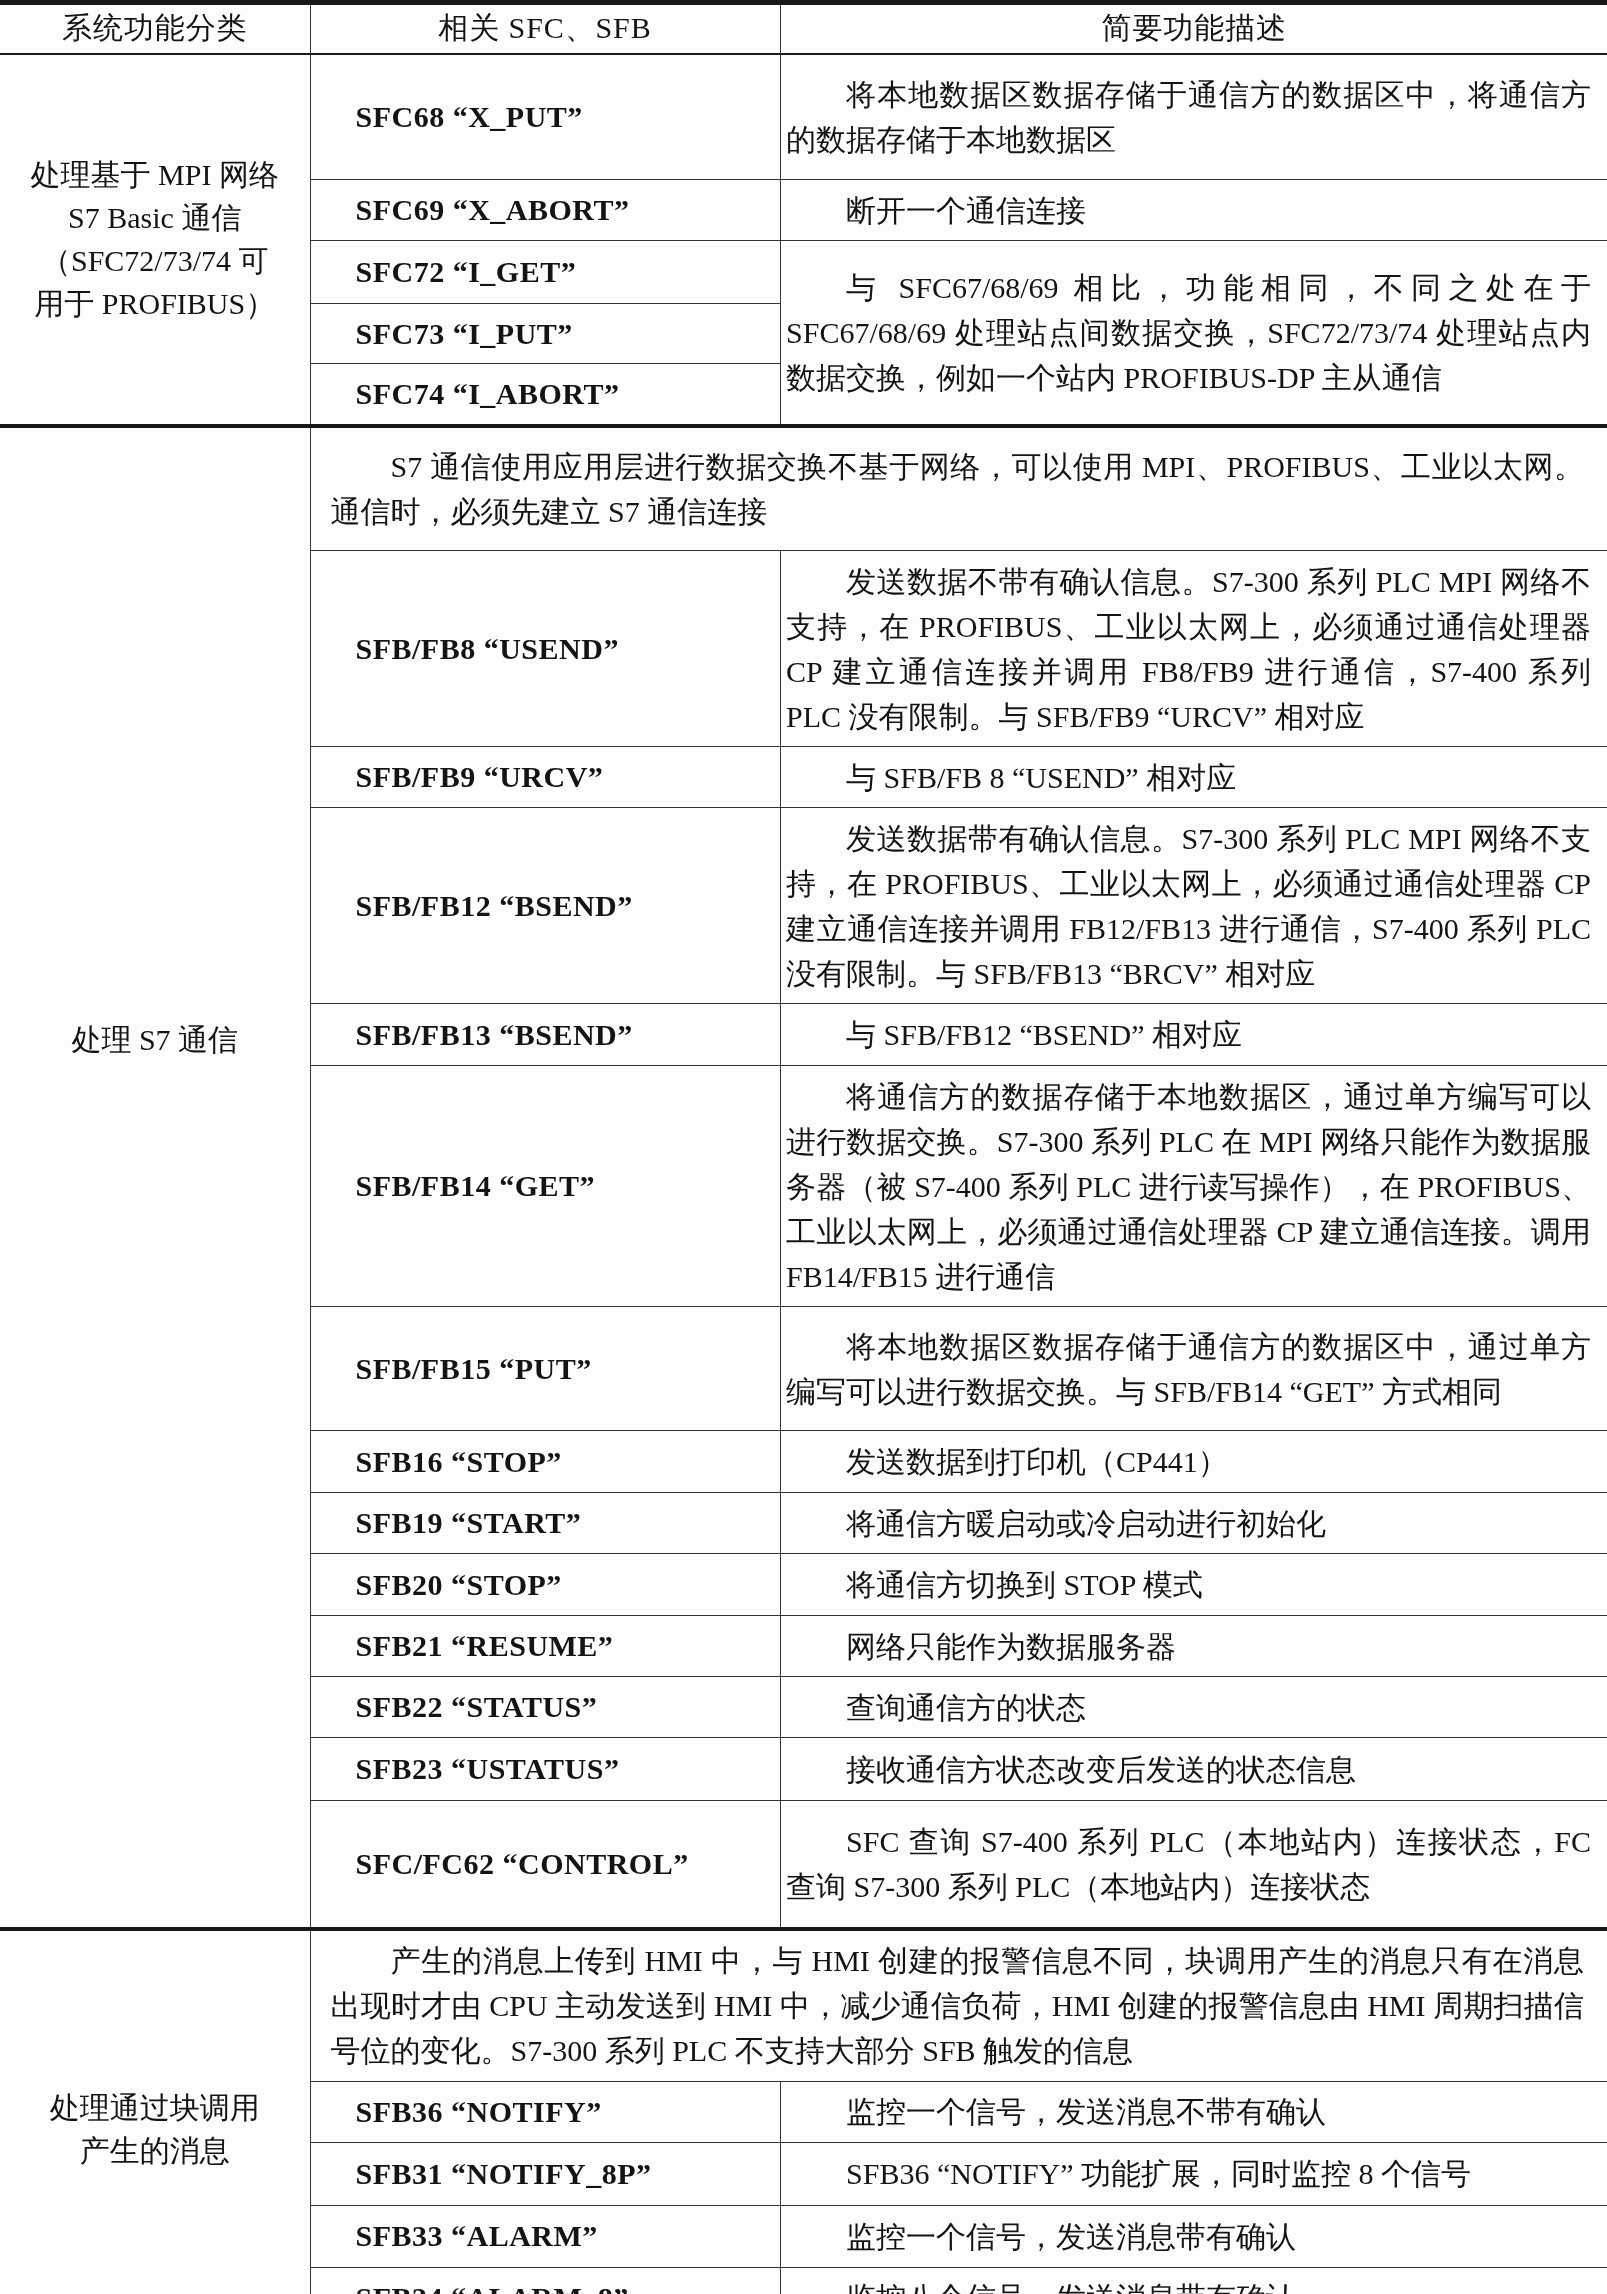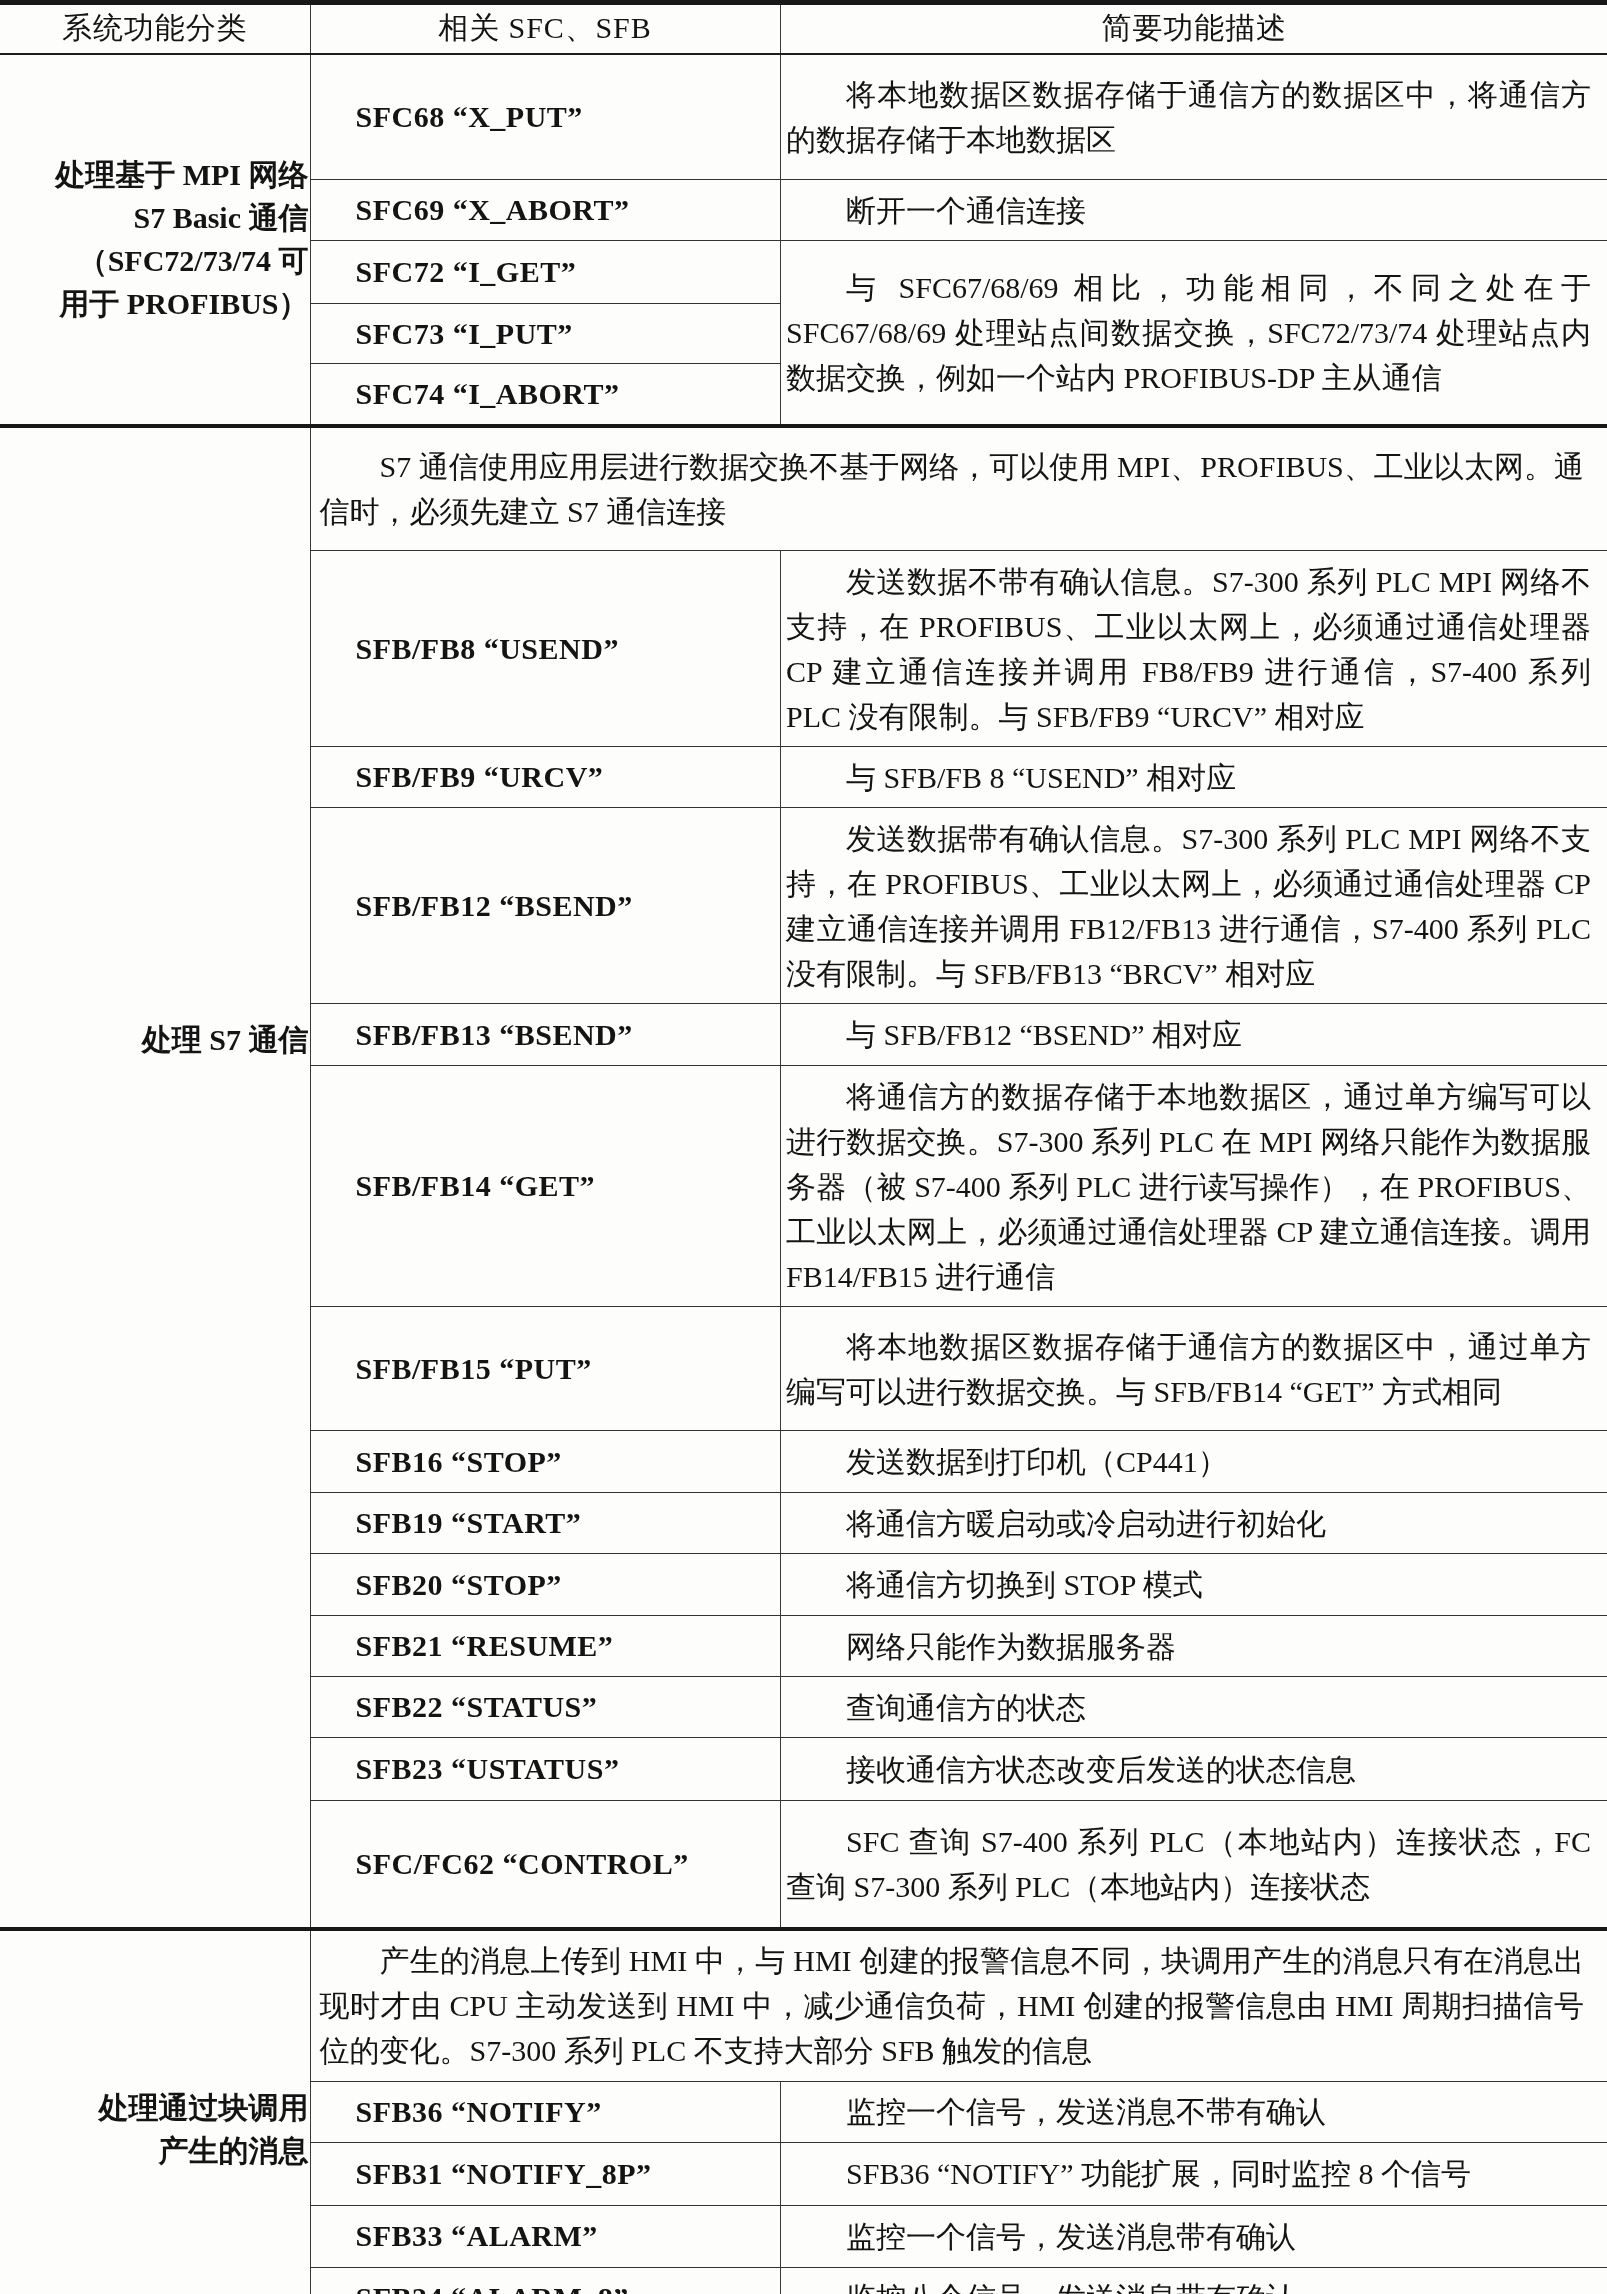--- a/index.html
+++ b/index.html
@@ -14,26 +14,26 @@
   }
   td { vertical-align:middle; font-size:30px; box-sizing:border-box; }
   tr.hdr td {
     height:51px; border-bottom:2.8px solid #1d1d1d;
     text-align:center; letter-spacing:0.9px;
   }
   .c1 { border-right:1.9px solid #3a3a3a; }
   .c2 { border-right:1.9px solid #3a3a3a; }
   .rdiv { border-bottom:1.9px solid #333333; }
   .sdiv { border-bottom:4.7px solid #181818; }
-  .cat  { text-align:right; line-height:43px;font-weight:bold; }
+  .cat  { text-align:center; line-height:43px; }
   .cat span { display:block; }
   .blk  { padding-left:45px; letter-spacing:0.5px;font-weight:bold; }
   .desc, .intro { text-align:justify; line-height:45px; padding:7.5px 17px 7.5px 5.6px; }
   .desc p, .intro p { margin:0; text-indent:2em; }
-  .intro { padding-left:9px; padding-right:24px; }
+  .intro { padding-left:20px; padding-right:24px; }
   .shift-up { position:relative; top:-138px; }
 </style>
 </head>
 <body>
 
 <div class="page">
   <table class="fn">
     <colgroup>
       <col style="width:310px">
         <col style="width:470px">

